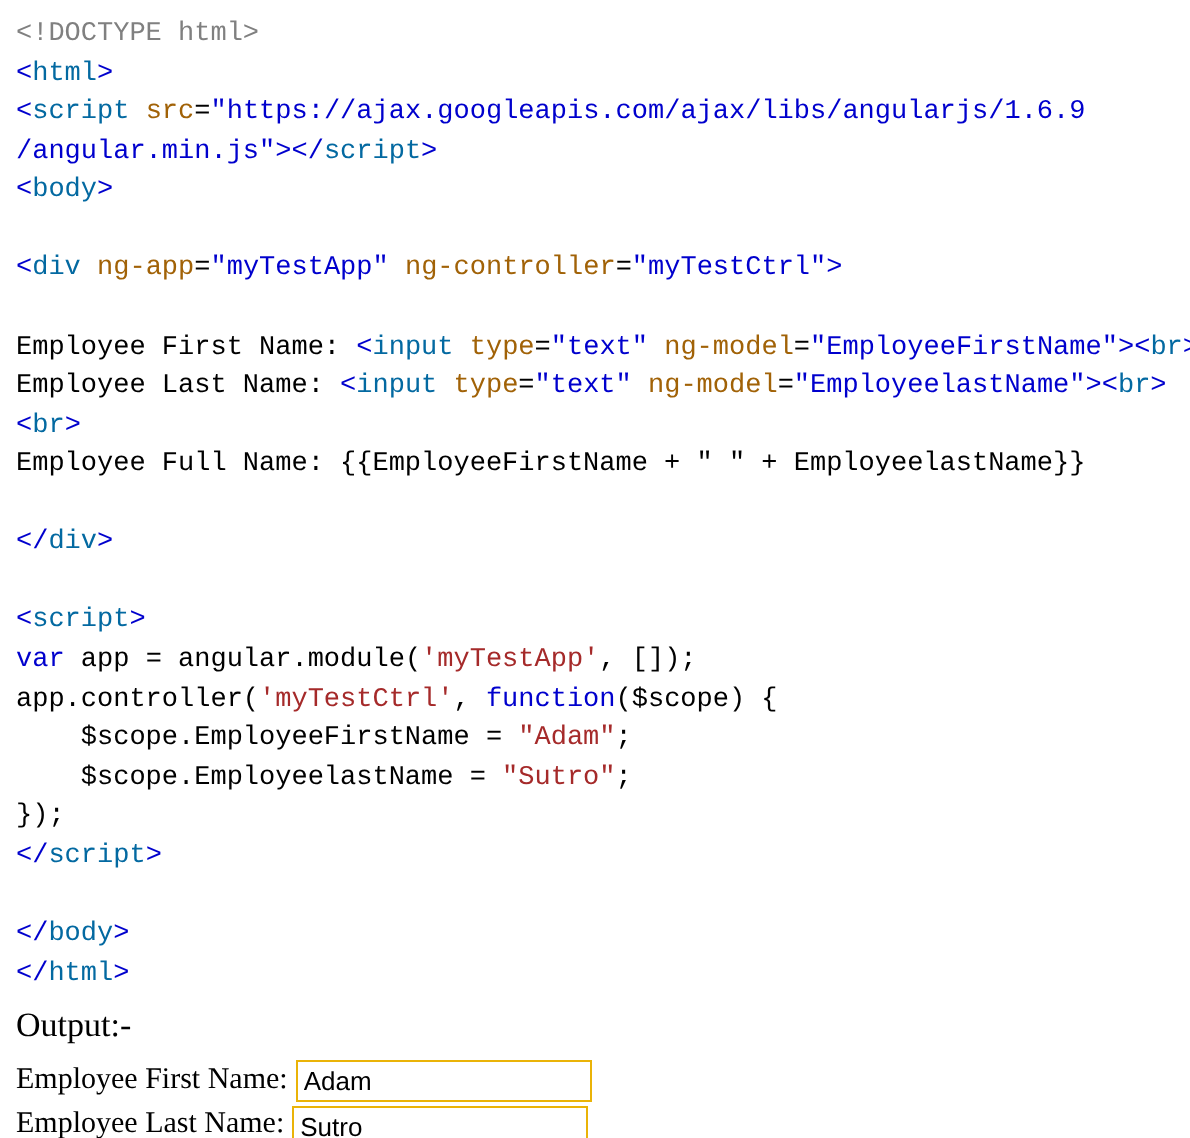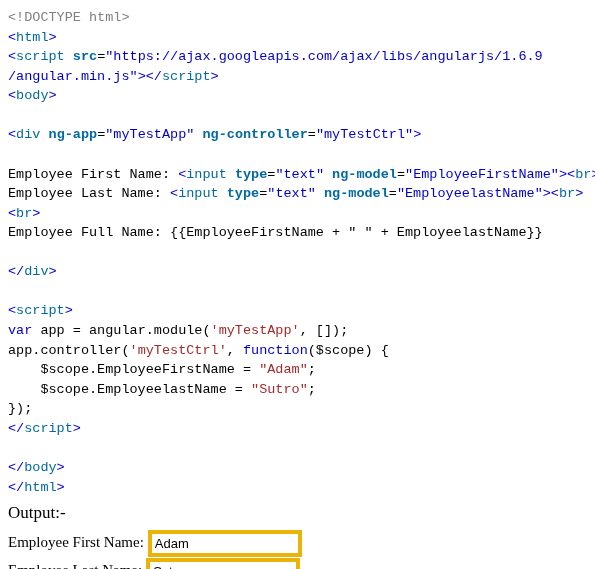--- a/index.html
+++ b/index.html
@@ -12,21 +12,21 @@
     background: #fff;
     width: 595px;
     box-sizing: border-box;
   }
   .code-block {
     white-space: pre;
     font-family: Consolas, "Courier New", monospace;
   }
   .tag-bracket { color: #0000cd; }
   .tag-name { color: #0369a1; }
-  .attr-name { color: #0369a1; font-weight: bold; }
+  .attr-name { color: #a16207; }
   .attr-eq { color: #000; }
   .attr-val { color: #0000cd; }
   .plain { color: #000; }
   .js-keyword { color: #0000cd; }
   .js-ident { color: #000; }
   .js-str { color: #a52a2a; }
   .doctype { color: #808080; margin-top: 10px; }
   .output-label {
     font-family: "Times New Roman", serif;
     font-size: 17px;
@@ -43,21 +43,21 @@
     align-items: center;
     margin-bottom: 1px;
   }
   .output-row label {
     margin-right: 4px;
   }
   .output-row input {
     font-family: Arial, sans-serif;
     font-size: 13px;
     padding: 1px 3px;
-    border: 4px solid #eab308;
+    border: 1px solid #eab308;
     width: 140px;
     height: 17px;
     box-sizing: content-box;
   }
 </style>
 </head>
 <body>
 
 <div class="code-block"><span class="doctype">&lt;!DOCTYPE html&gt;</span>
 <span class="tag-bracket">&lt;</span><span class="tag-name">html</span><span class="tag-bracket">&gt;</span>

